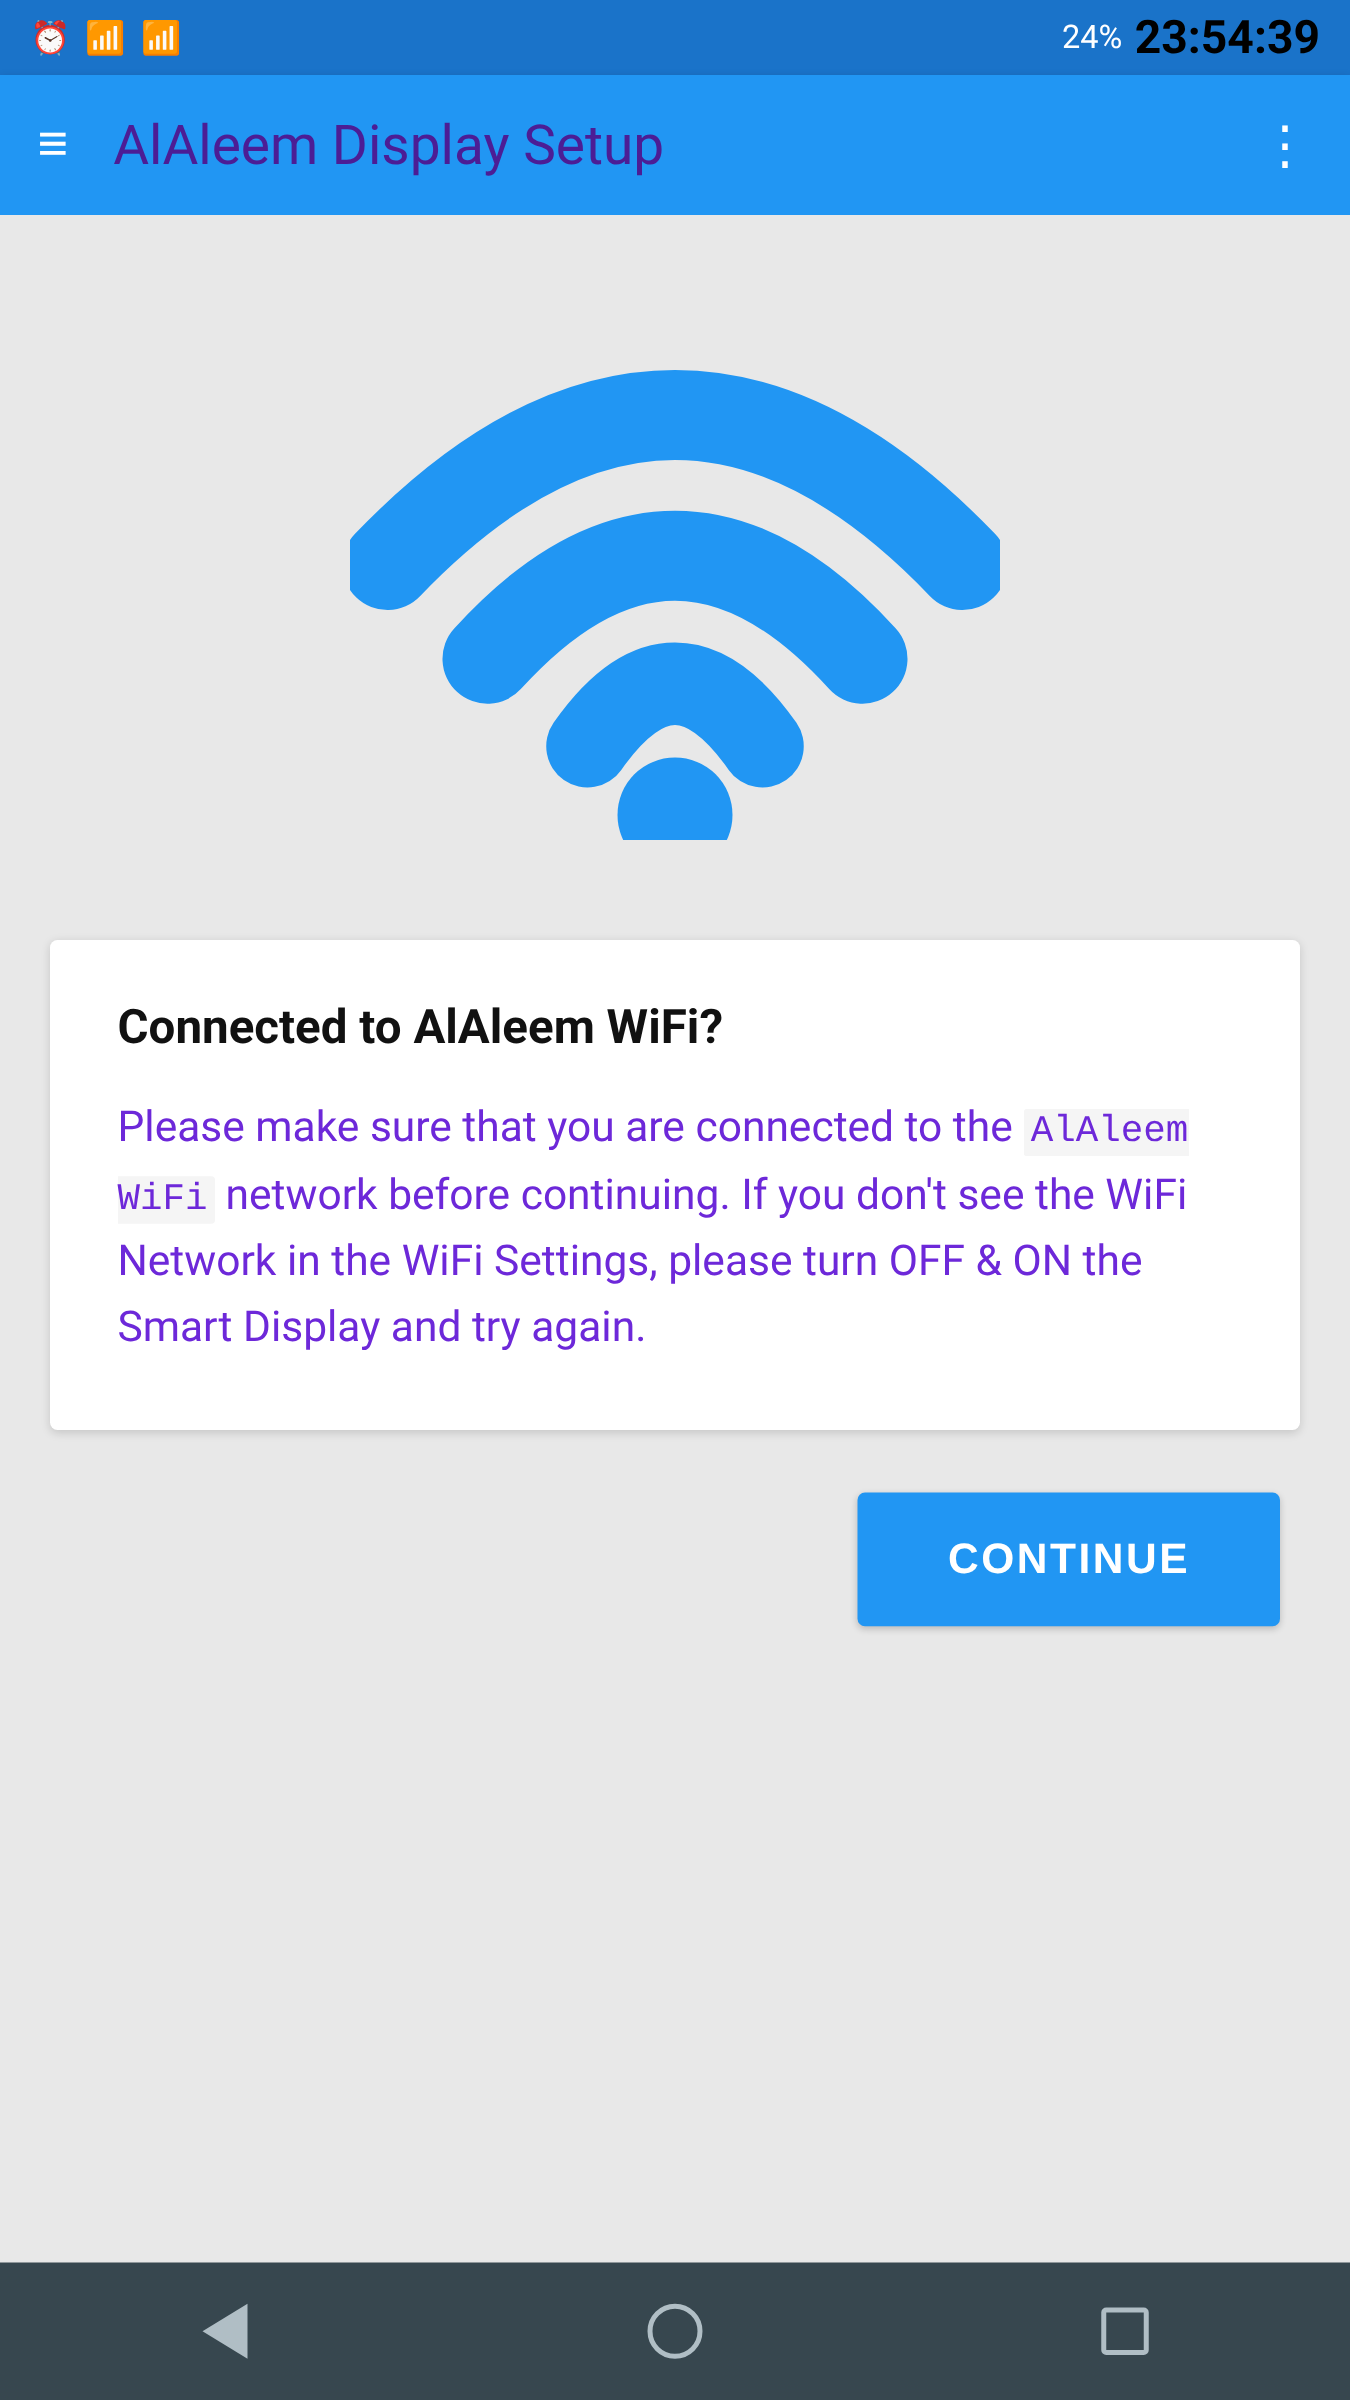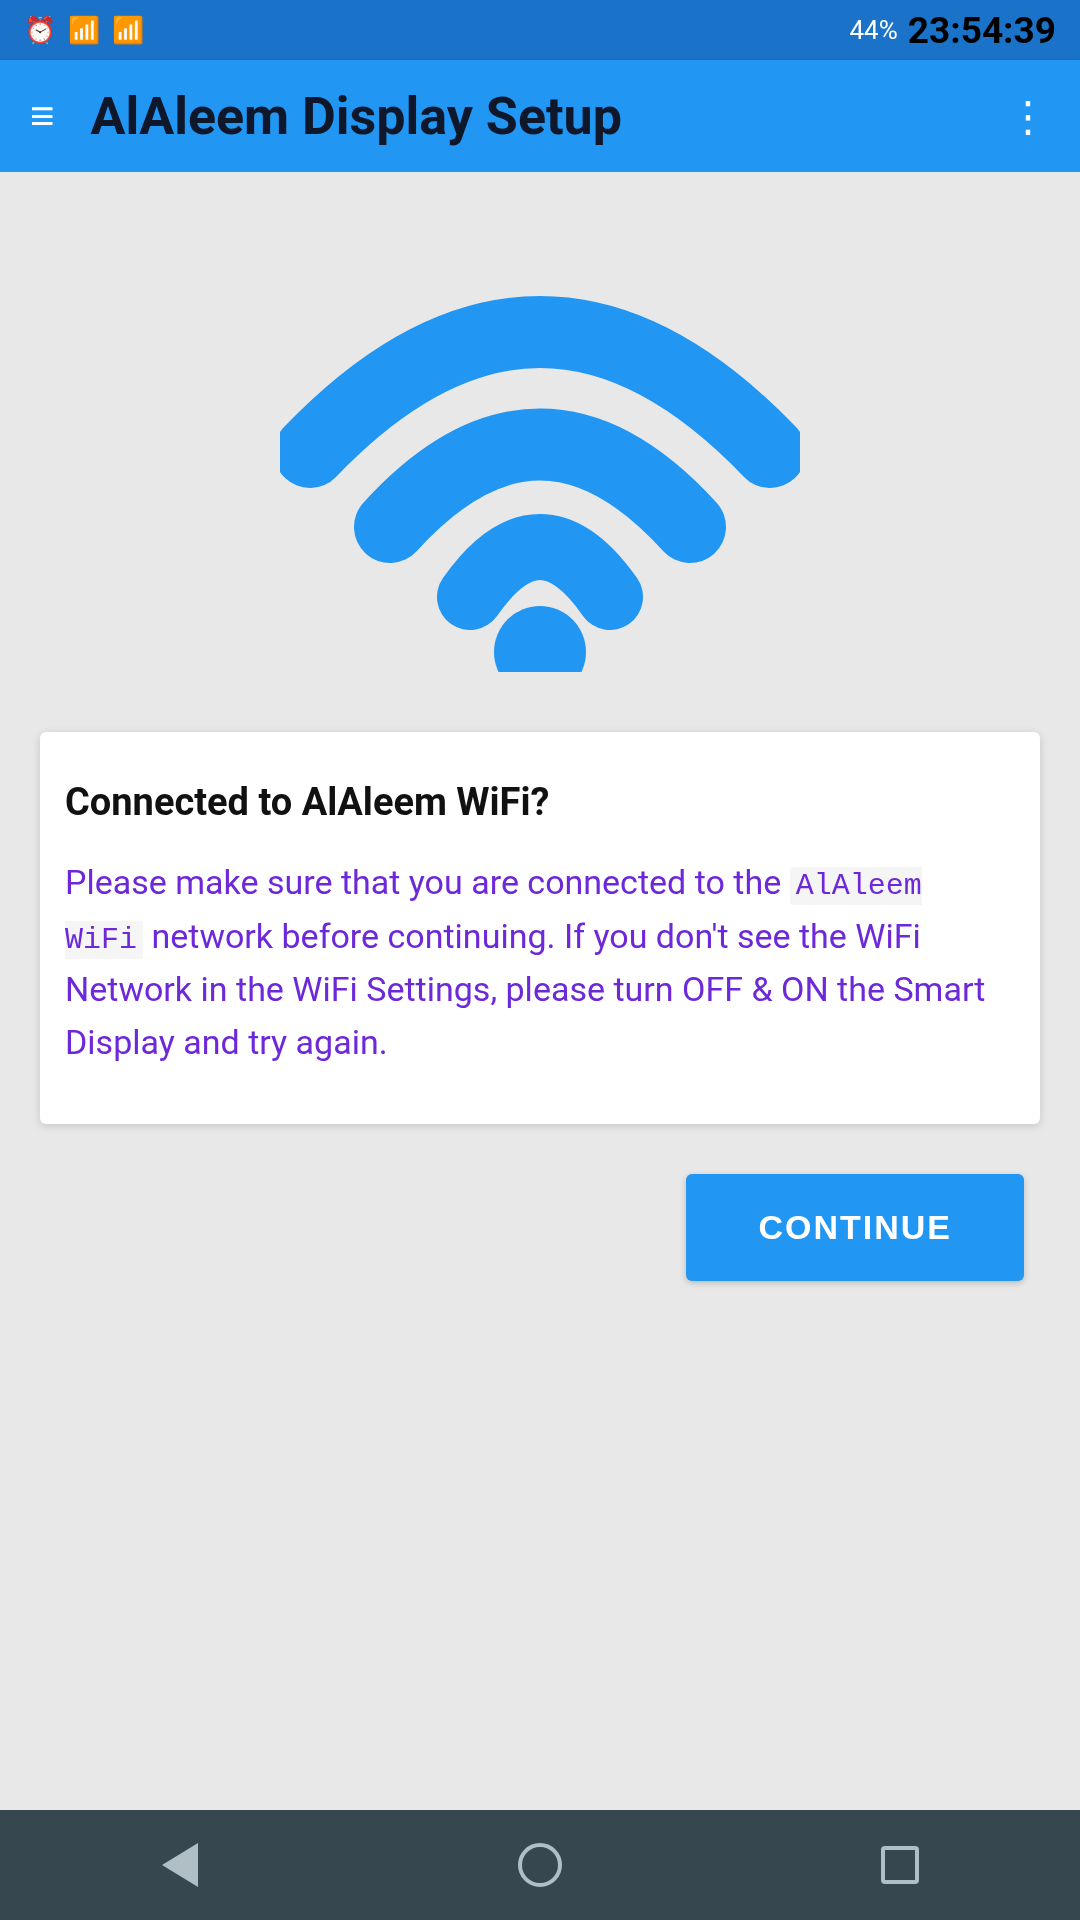--- a/index.html
+++ b/index.html
@@ -66,23 +66,23 @@
 
     .hamburger-icon {
       color: white;
       font-size: 42px;
       margin-right: 36px;
       cursor: pointer;
       line-height: 1;
     }
 
     .app-title {
-      color: #0f172a;
-      font-size: 52px;
-      font-weight: 700;
+      color: #4c1d95;
+      font-size: 44px;
+      font-weight: 400;
       flex: 1;
     }
 
     .more-icon {
       color: white;
       font-size: 42px;
       cursor: pointer;
       letter-spacing: 1px;
     }
 
@@ -107,24 +107,25 @@
 
     .wifi-svg {
       width: 520px;
       height: 440px;
     }
 
     
     .info-card {
       background: white;
       border-radius: 6px;
-      padding: 48px 25px 56px;
+      padding: 48px 54px 56px;
       width: 100%;
       box-shadow: 0 2px 8px rgba(0,0,0,0.15);
       margin-bottom: 50px;
+      margin-top: 20px;
     }
 
     .card-title {
       font-size: 38px;
       font-weight: 700;
       color: #111;
       margin-bottom: 32px;
     }
 
     .card-body {
@@ -216,21 +217,21 @@
 <body>
 
 <div class="status-bar">
   <div class="status-left">
 
     <span style="color:white;font-size:26px;">⏰</span>
     <span style="color:white;font-size:26px;">📶</span>
     <span style="color:white;font-size:26px;">📶</span>
   </div>
   <div class="status-right">
-    <span class="battery-text">44%</span>
+    <span class="battery-text">24%</span>
     <span class="status-time">23:54:39</span>
   </div>
 </div>
 
 <div class="app-bar">
   <span class="hamburger-icon">≡</span>
   <span class="app-title">AlAleem Display Setup</span>
   <span class="more-icon">⋮</span>
 </div>
 

